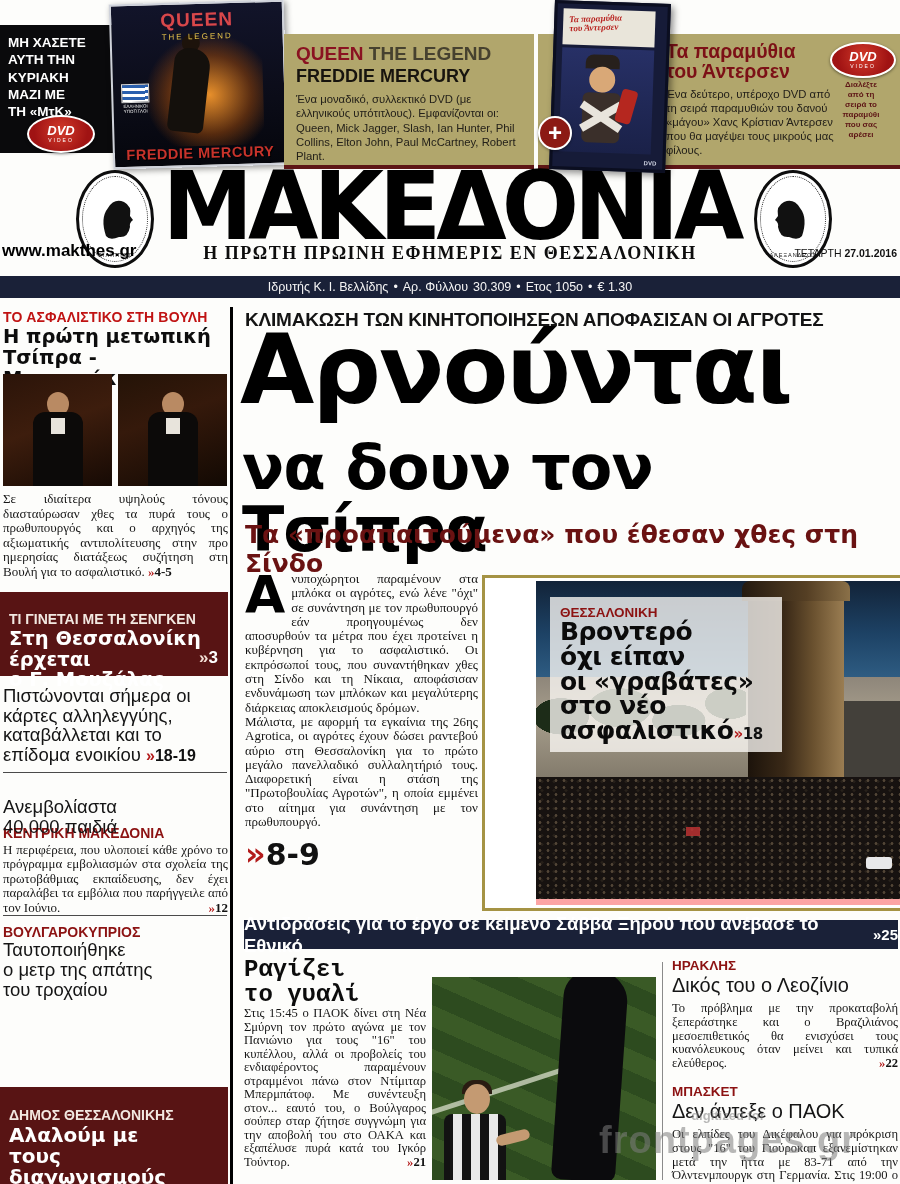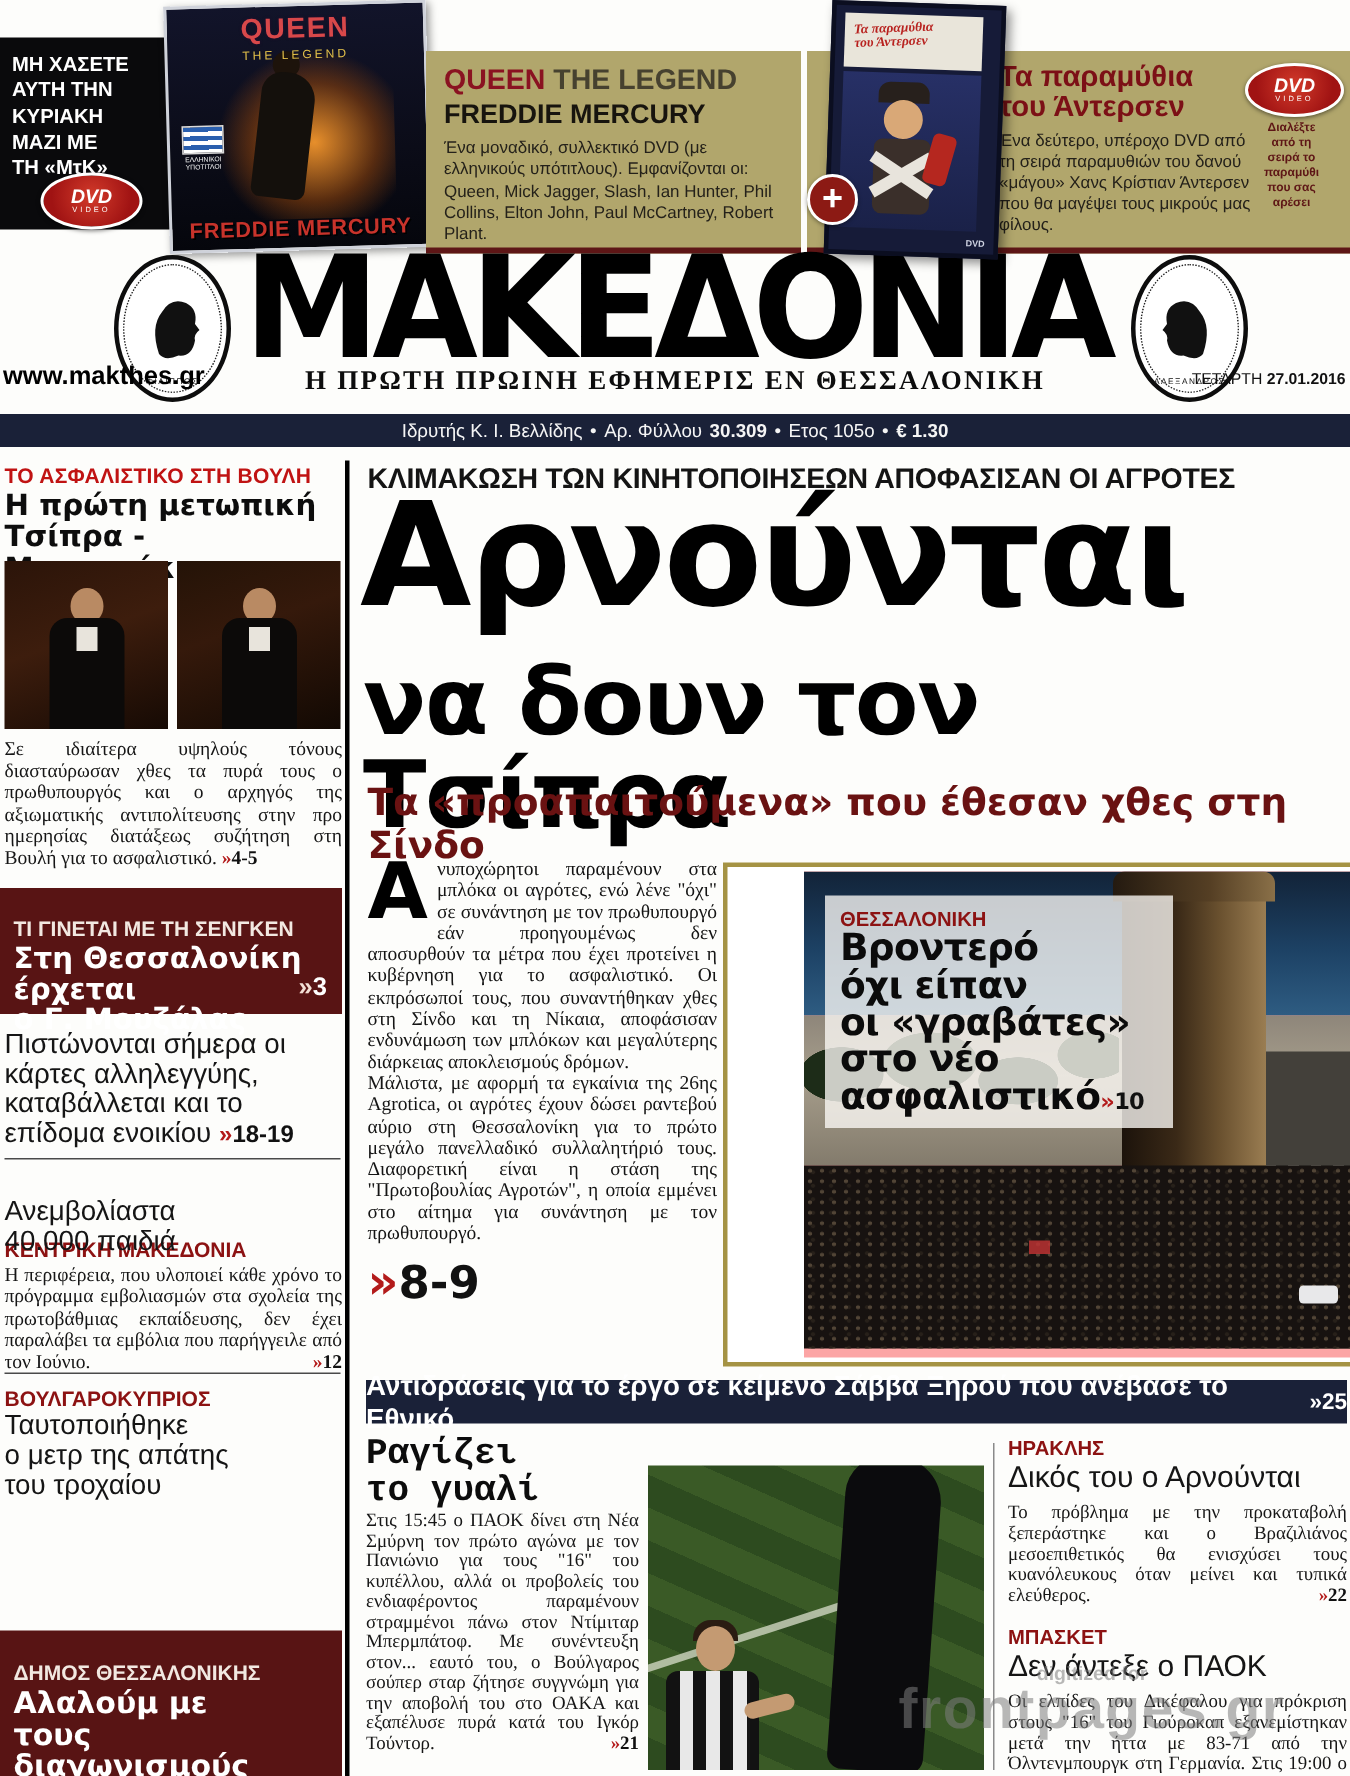--- a/index.html
+++ b/index.html
@@ -77,21 +77,21 @@
   .coin .cname{position:absolute;bottom:7px;width:100%;text-align:center;font-size:5.5px;letter-spacing:1px;color:#111;}
   .mast-title{left:143px;top:162px;width:616px;text-align:center;font-weight:800;color:#000;
      font-size:91px;line-height:86px;letter-spacing:-5px;transform:scaleY(1.04);transform-origin:top center;}
   .site{left:2px;top:241px;font-weight:800;font-size:17px;color:#000;}
   .tagline{left:150px;top:243px;width:600px;text-align:center;font-family:"Liberation Serif",serif;
      font-weight:700;font-size:18px;letter-spacing:1.5px;color:#0d0d0d;}
   .dateline{right:3px;top:247px;font-size:10.5px;color:#111;}
   .dateline b{font-weight:800;}
   .infobar{left:0;top:276px;width:900px;height:22px;background:#1a2138;color:#f5f5f5;
      display:flex;align-items:center;justify-content:center;font-size:12.5px;gap:5px;font-weight:400;}
-  .infobar b{font-weight:700;}
+  .infobar b{font-weight:400;}
 
   
   .vrule{left:230px;top:307px;width:3px;height:877px;background:#000;}
   .kicker-red{color:#c01313;font-weight:800;font-size:14px;letter-spacing:.2px;}
   .kicker-mar{color:#8c1212;font-weight:800;font-size:14px;}
   .ref .chev{color:#b31b1b;font-weight:800;}
   .ref b{font-weight:800;color:#111;}
   .ref{white-space:nowrap;}
 
   
@@ -394,21 +394,21 @@
       <div class="crowd"></div>
       <div class="flagdot"></div>
       <div class="car1"></div>
       <div class="car2"></div>
       <div class="overlay">
         <div class="ov-k">ΘΕΣΣΑΛΟΝΙΚΗ</div>
         <div class="ov-t hl"><span class="preline">Βροντερό
 όχι είπαν
 οι «γραβάτες»
 στο νέο
-ασφαλιστικό</span><span class="ref ov-ref"><span class="chev">»</span><b>10</b></span></div>
+ασφαλιστικό</span><span class="ref ov-ref"><span class="chev">»</span><b>18</b></span></div>
       </div>
     </div>
   </div>
 
   <div class="abs" id="strip">
     <span>Αντιδράσεις για το έργο σε κείμενο Σάββα Ξηρού που ανέβασε το Εθνικό</span>
     <span class="ref"><span class="chev">»</span><b>25</b></span>
   </div>
 
   <div class="abs" id="b1">
@@ -430,21 +430,21 @@
       <div class="pl-torso"></div>
       <div class="pl-arm"></div>
     </div>
   </div>
 
   <div class="abs bdiv"></div>
 
   <div class="abs" id="b2">
     <div>
       <div class="b-kick">ΗΡΑΚΛΗΣ</div>
-      <div class="b-title">Δικός του ο Αρνούνται</div>
+      <div class="b-title">Δικός του ο Λεοζίνιο</div>
       <div class="b-body serif just">
         <span>Το πρόβλημα με την προκαταβολή ξεπεράστηκε και ο Βραζιλιάνος μεσοεπιθετικός θα ενισχύσει τους κυανόλευκους όταν μείνει και τυπικά ελεύθερος.</span>
         <span class="ref fr"><span class="chev">»</span><b>22</b></span>
       </div>
     </div>
     <div id="b3">
       <div class="b-kick">ΜΠΑΣΚΕΤ</div>
       <div class="b-title">Δεν άντεξε ο ΠΑΟΚ</div>
       <div class="b-body serif just">
         <span>Οι ελπίδες του Δικέφαλου για πρόκριση στους "16" του Γιούροκαπ εξανεμίστηκαν μετά την ήττα με 83-71 από την Όλντενμπουργκ στη Γερμανία. Στις 19:00 ο Άρης υποδέχεται την Άλμπα Βερολίνου στο "Nick Galis Hall".</span>

